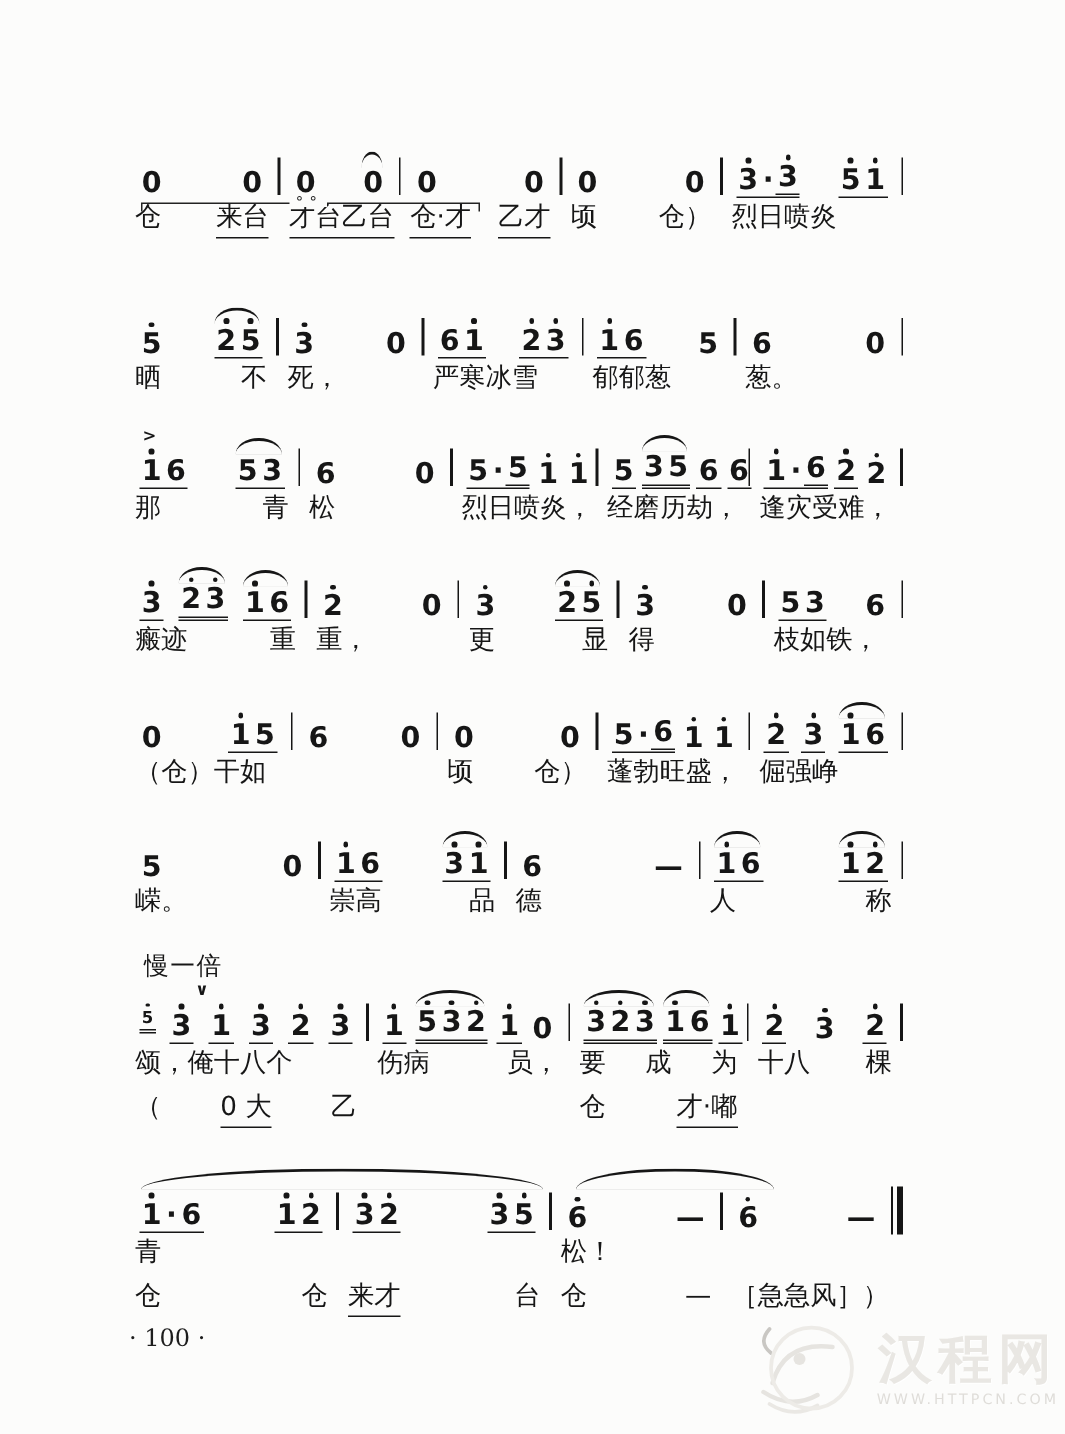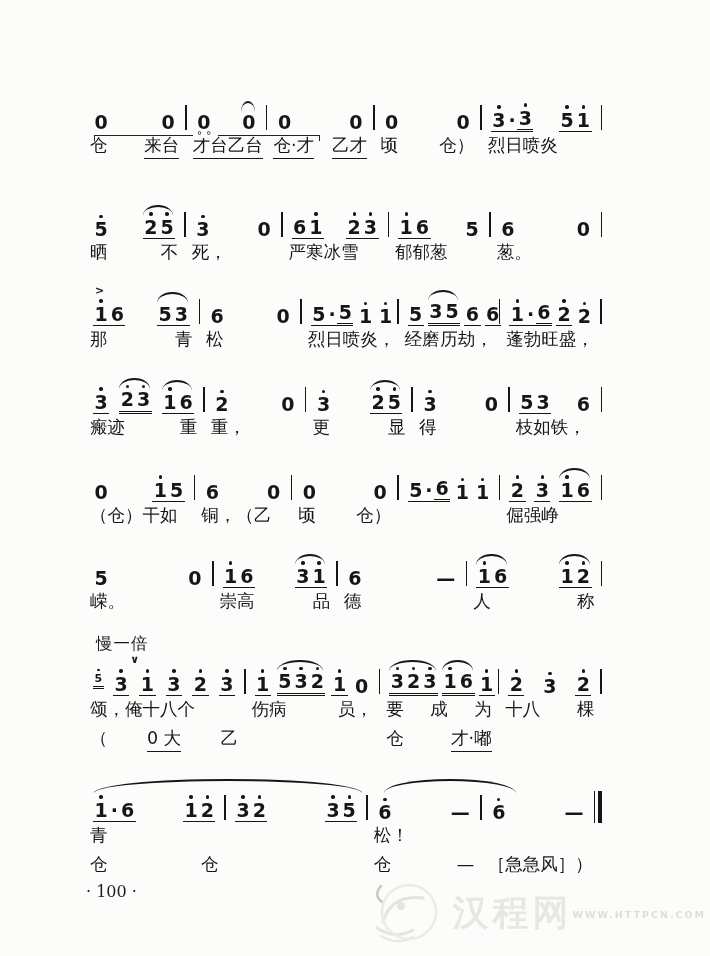--- a/index.html
+++ b/index.html
@@ -41,24 +41,24 @@
   .brk{position:absolute;height:6px;border-top:1.2px solid #222;top:39px;}
   .brk::before,.brk::after{content:"";position:absolute;top:0;width:1.2px;height:5px;background:#222;}
   .brk::before{left:0;} .brk::after{right:0;}
   .brkc{position:absolute;top:-8px;left:44%;background:var(--paper);padding:0 3px;
         font-size:10px;letter-spacing:3px;color:#222;line-height:1;}
   .tempo{position:absolute;top:-27px;left:12px;font-size:16.5px;letter-spacing:1px;}
   
   .pageno{position:absolute;left:86px;top:882px;font-family:"DejaVu Serif",serif;font-size:16px;color:#1d1d1d;}
   
   .wm{position:absolute;right:4px;bottom:8px;display:flex;align-items:center;gap:4px;user-select:none;}
-  .wmt{display:flex;flex-direction:row;align-items:center;}
+  .wmt{display:flex;flex-direction:column;align-items:center;}
   .wmbrand{font-size:36px;font-weight:700;letter-spacing:4px;color:#e9e7e3;line-height:1.1;
            text-shadow:0.5px 0.5px 0 #ffffff;}
-  .wmurl{font-size:9.5px;letter-spacing:2px;color:#dfddd9;margin-top:2px;font-weight:bold;}
+  .wmurl{font-size:9.5px;letter-spacing:2px;color:#dfddd9;margin-top:2px;}
 </style>
 </head>
 <body>
 
 <div class="paper">
   <div>
       <div class="sys" style="top: 96px;">
         <div class="brk" style="left: 10px; width: 226px;">
           <span class="brkc">∘∘</span>
         </div>
@@ -551,21 +551,21 @@
               <span class="grp">
                 <span class="core">
                   <span class="gl hi">
                     <span class="gd"></span>
                     <span class="gc">2</span>
                   </span>
                 </span>
               </span>
             </div>
             <div class="lrow">
-              <span class="lt">蓬勃旺盛，</span>
+              <span class="lt">逢灾受难，</span>
             </div>
           </div>
           <div class="bar"></div>
         </div>
       </div>
       <div class="sys" style="top: 378px;">
         <div class="mrow">
           <div class="meas" style="flex-grow: 1.25;">
             <div class="nrow">
               <span class="grp">
@@ -773,23 +773,20 @@
               </span>
               <span class="grp">
                 <span class="core">
                   <span class="gl">
                     <span class="gd"></span>
                     <span class="gc">0</span>
                   </span>
                 </span>
               </span>
             </div>
-            <div class="lrow">
-              <span class="lt">铜，（乙</span>
-            </div>
           </div>
           <div class="bar"></div>
           <div class="meas" style="flex-grow: 1.1;">
             <div class="nrow">
               <span class="grp">
                 <span class="core">
                   <span class="gl">
                     <span class="gd"></span>
                     <span class="gc">0</span>
                   </span>
@@ -839,20 +836,23 @@
                 </span>
               </span>
               <span class="grp">
                 <span class="core">
                   <span class="gl hi">
                     <span class="gd"></span>
                     <span class="gc">1</span>
                   </span>
                 </span>
               </span>
+            </div>
+            <div class="lrow">
+              <span class="lt">蓬勃旺盛，</span>
             </div>
           </div>
           <div class="bar"></div>
           <div class="meas" style="flex-grow: 1.05;">
             <div class="nrow">
               <span class="grp">
                 <span class="ulw">
                   <span class="core">
                     <span class="gl hi">
                       <span class="gd"></span>
@@ -1334,20 +1334,24 @@
                     </span>
                     <span class="gl hi">
                       <span class="gd"></span>
                       <span class="gc">5</span>
                     </span>
                   </span>
                 </span>
               </span>
             </div>
             <div class="lrow"></div>
+            <div class="lrow">
+              <span class="lt u">来才</span>
+              <span class="lt">台</span>
+            </div>
           </div>
           <div class="bar"></div>
           <div class="meas" style="flex-grow: 1;">
             <div class="nrow">
               <span class="grp">
                 <span class="core">
                   <span class="gl hi">
                     <span class="gd"></span>
                     <span class="gc">6</span>
                   </span>

